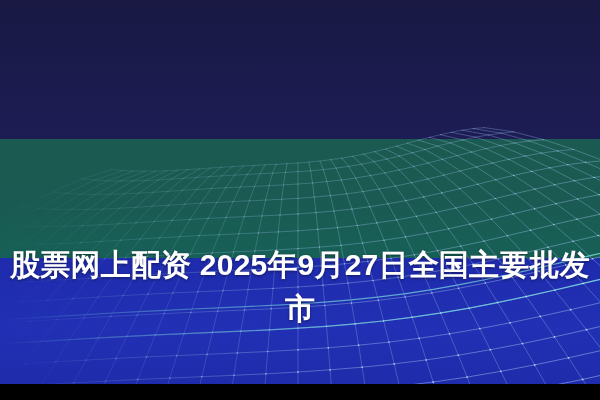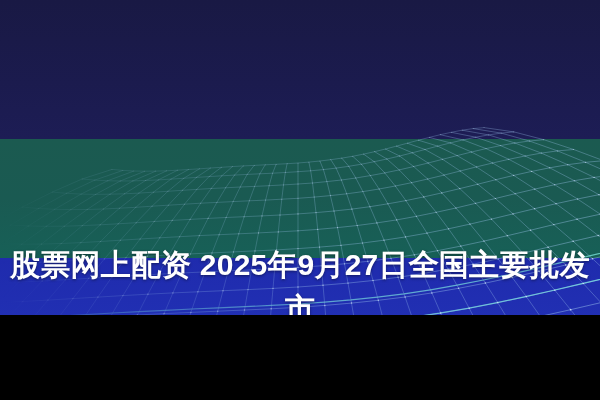--- a/index.html
+++ b/index.html
@@ -3,21 +3,21 @@
 <meta charset="utf-8">
 <style>
   html, body {
     margin: 0;
     padding: 0;
     background: #000;
   }
   #banner {
     position: relative;
     width: 600px;
-    height: 315px;
+    height: 384px;
     overflow: hidden;
     font-family: "Liberation Sans", "DejaVu Sans", sans-serif;
   }
   
   .band {
     position: absolute;
     left: 0;
     width: 600px;
   }
   #band-top {

